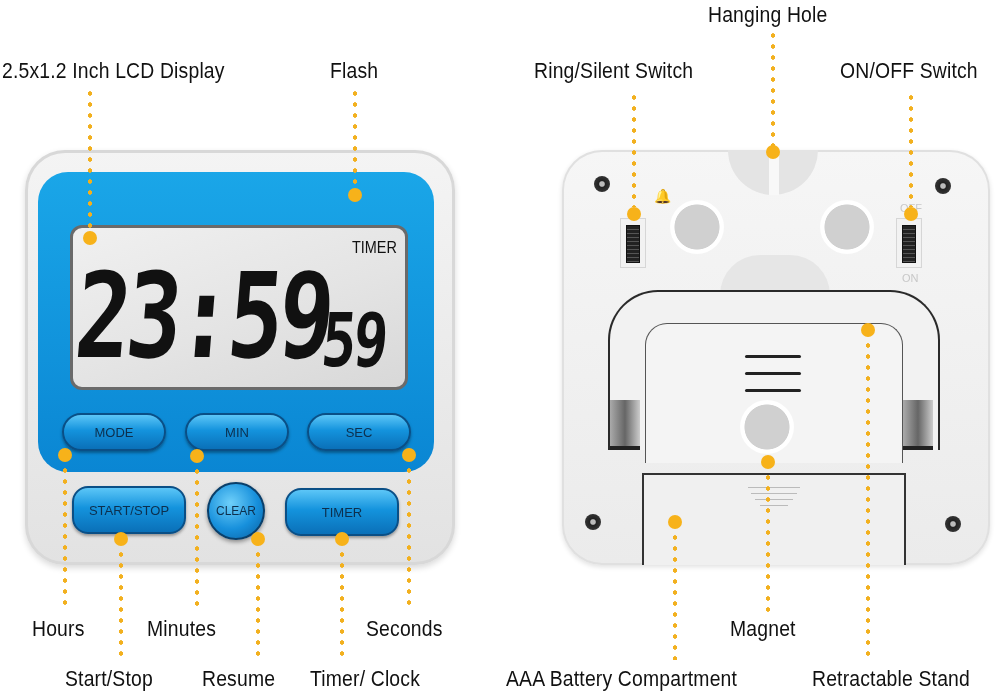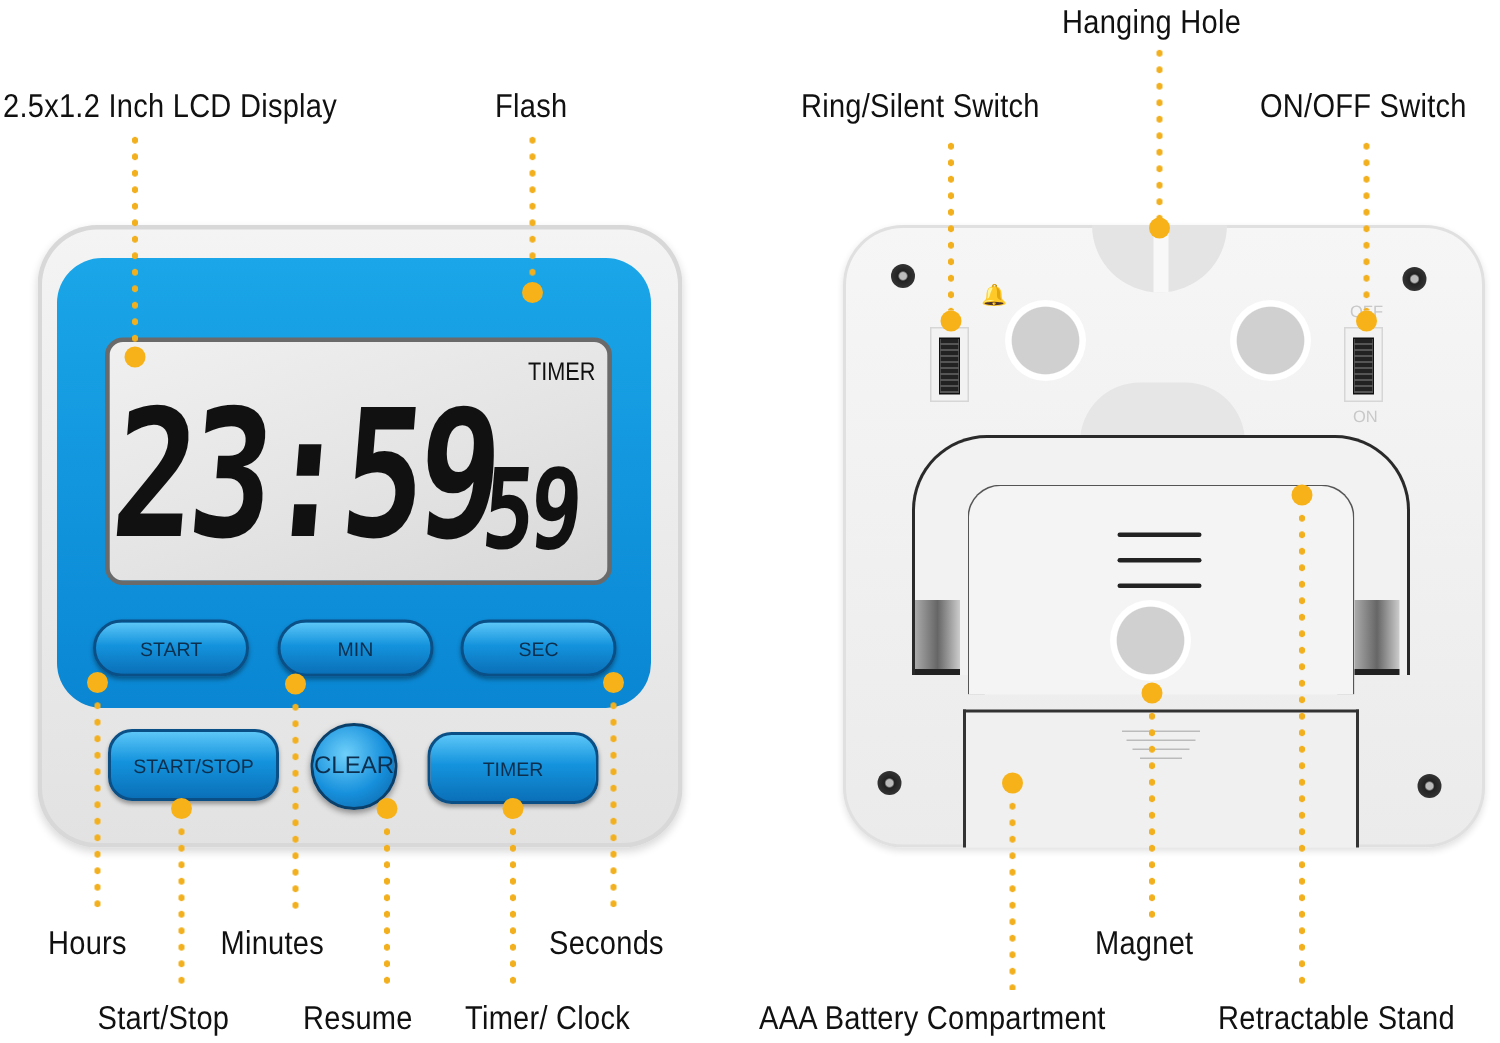--- a/index.html
+++ b/index.html
@@ -11,21 +11,21 @@
 
   
   .front { position: absolute; left: 25px; top: 150px; width: 430px; height: 415px; border-radius: 40px; background: linear-gradient(180deg,#f4f4f4,#e2e2e2); box-shadow: inset 0 0 0 3px #d8d8d8, 0 3px 6px rgba(0,0,0,0.15); }
   .blue-panel { position: absolute; left: 38px; top: 172px; width: 396px; height: 300px; border-radius: 30px 30px 30px 30px; background: linear-gradient(180deg,#1aa6e8,#0a86d3); }
   .lcd { position: absolute; left: 70px; top: 225px; width: 338px; height: 165px; border-radius: 12px; background: linear-gradient(160deg,#f0f0f0 0%,#e4e4e4 55%,#d8d8d8 100%); border: 3px solid #6a6a6a; }
   .lcd-timer { position: absolute; right: 8px; top: 10px; font-size: 17px; color: #111; transform: scaleX(0.85); transform-origin: right top; }
   .lcd-digits { position: absolute; left: 8px; top: 28px; font-family: "DejaVu Sans Mono", monospace; font-size: 118px; line-height: 120px; color: #111; letter-spacing: -6px; transform: scaleX(0.78) skewX(-6deg); transform-origin: left top; font-weight: bold; }
   .lcd-small { position: absolute; left: 252px; top: 74px; font-family: "DejaVu Sans Mono", monospace; font-size: 74px; line-height: 76px; color: #111; letter-spacing: -4px; transform: scaleX(0.78) skewX(-6deg); transform-origin: left top; font-weight: bold; }
 
   .pill { position: absolute; border-radius: 22px; background: linear-gradient(180deg,#5cc6f7 0%,#1493dd 45%,#0a70b8 100%); border: 2px solid #0a4f86; color: #0d2f4d; font-size: 13px; display: flex; align-items: center; justify-content: center; box-shadow: 0 2px 3px rgba(0,0,0,0.35); }
-  .round { position: absolute; border-radius: 50%; background: radial-gradient(circle at 40% 35%,#6fd0fa,#1790dc 55%,#0a5fa0 100%); border: 2px solid #0a3f6a; color: #0d2f4d; font-size: 16px; display: flex; align-items: center; justify-content: center; box-shadow: 0 2px 4px rgba(0,0,0,0.4); }
+  .round { position: absolute; border-radius: 50%; background: radial-gradient(circle at 40% 35%,#6fd0fa,#1790dc 55%,#0a5fa0 100%); border: 2px solid #0a3f6a; color: #0d2f4d; font-size: 12px; display: flex; align-items: center; justify-content: center; box-shadow: 0 2px 4px rgba(0,0,0,0.4); }
 
   
   .back { position: absolute; left: 562px; top: 150px; width: 428px; height: 415px; border-radius: 40px; background: linear-gradient(180deg,#f6f6f6,#ebebeb); box-shadow: inset 0 0 0 2px #e0e0e0, 0 2px 5px rgba(0,0,0,0.12); }
   .hang { position: absolute; left: 728px; top: 150px; width: 90px; height: 45px; border-radius: 0 0 45px 45px; background: #e4e4e4; }
   .hang-slot { position: absolute; left: 769px; top: 150px; width: 10px; height: 45px; background: #f8f8f8; }
   .screw { position: absolute; width: 16px; height: 16px; border-radius: 50%; background: radial-gradient(circle,#bbb 20%,#222 30%,#333 70%,#888 100%); }
   .switch-frame { position: absolute; width: 26px; height: 50px; border: 1px solid #d6d6d6; background: #f2f2f2; }
   .switch-body { position: absolute; left: 5px; top: 6px; width: 14px; height: 38px; background: repeating-linear-gradient(180deg,#222 0 3px,#555 3px 4px); border: 1px solid #111; }
   .foot { position: absolute; width: 54px; height: 54px; border-radius: 50%; background: radial-gradient(circle,#d0d0d0 58%,#fff 60%,#fff 80%,#e6e6e6 82%); }
   .arch { position: absolute; left: 720px; top: 255px; width: 110px; height: 40px; border-radius: 55px 55px 0 0; background: #e6e6e6; }
@@ -40,21 +40,21 @@
 <body>
 
 <div class="front"></div>
 <div class="blue-panel"></div>
 <div class="lcd">
   <span class="lcd-timer">TIMER</span>
   <span class="lcd-digits">23:59</span>
   <span class="lcd-small">59</span>
 </div>
 
-<div class="pill" style="left:62px;top:413px;width:104px;height:38px;">START</div>
+<div class="pill" style="left:62px;top:413px;width:104px;height:38px;">MODE</div>
 <div class="pill" style="left:185px;top:413px;width:104px;height:38px;">MIN</div>
 <div class="pill" style="left:307px;top:413px;width:104px;height:38px;">SEC</div>
 <div class="pill" style="left:72px;top:486px;width:114px;height:48px;border-radius:16px;">START/STOP</div>
 <div class="round" style="left:207px;top:482px;width:58px;height:58px;">CLEAR</div>
 <div class="pill" style="left:285px;top:488px;width:114px;height:48px;border-radius:16px;">TIMER</div>
 
 <span class="lbl" style="left:2px;top:58px;">2.5x1.2 Inch LCD Display</span>
 <div class="dotline" style="left:88px;top:88px;height:150px;"></div>
 <div class="bigdot" style="left:90px;top:238px;"></div>
 

